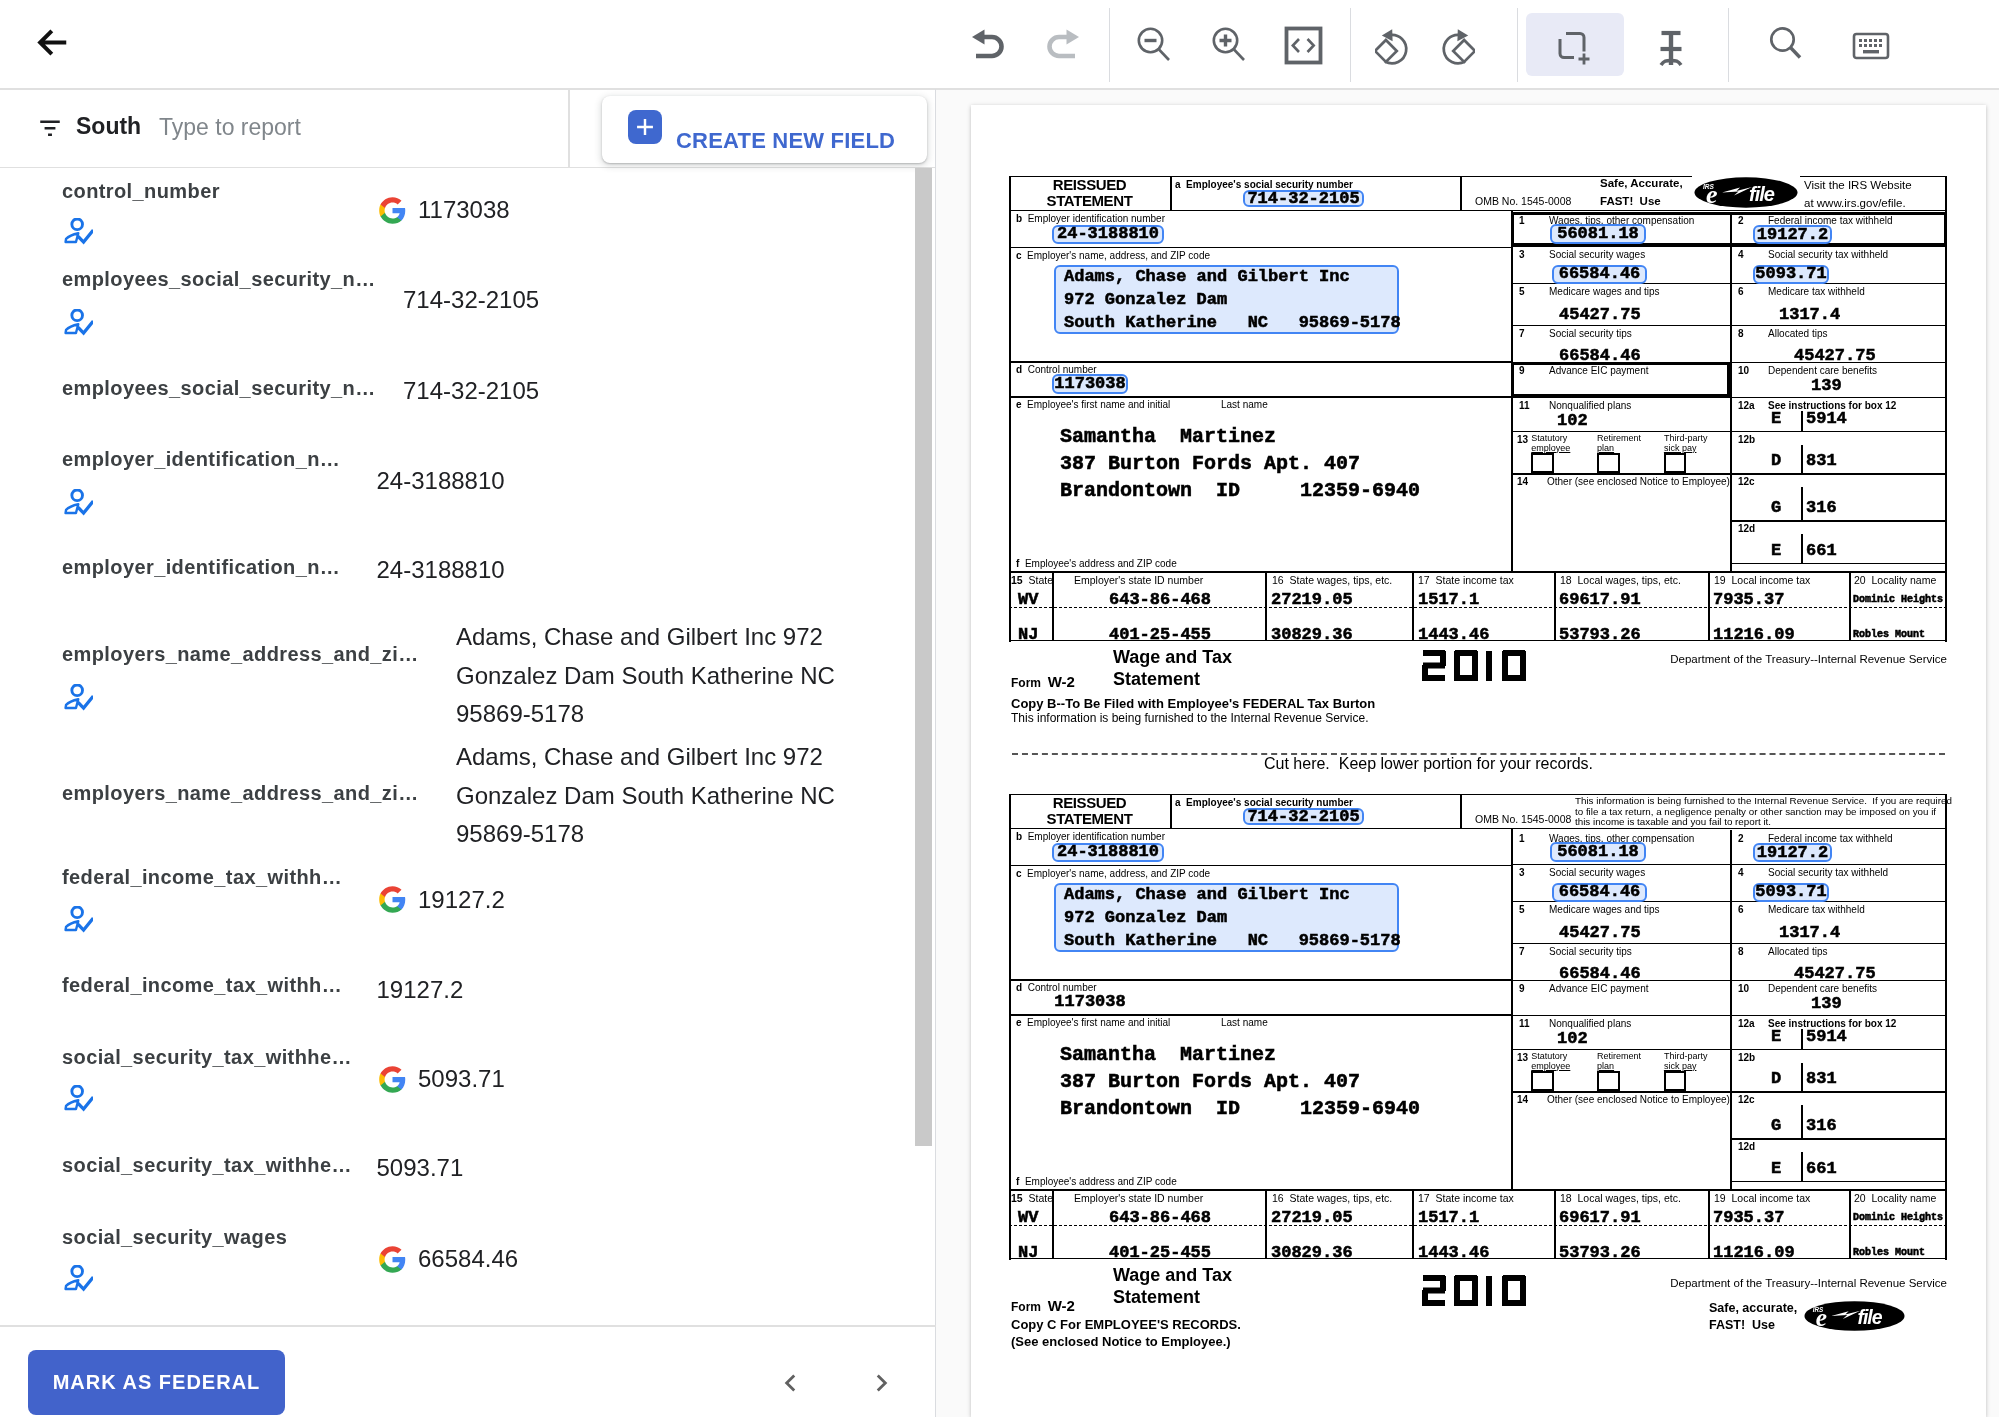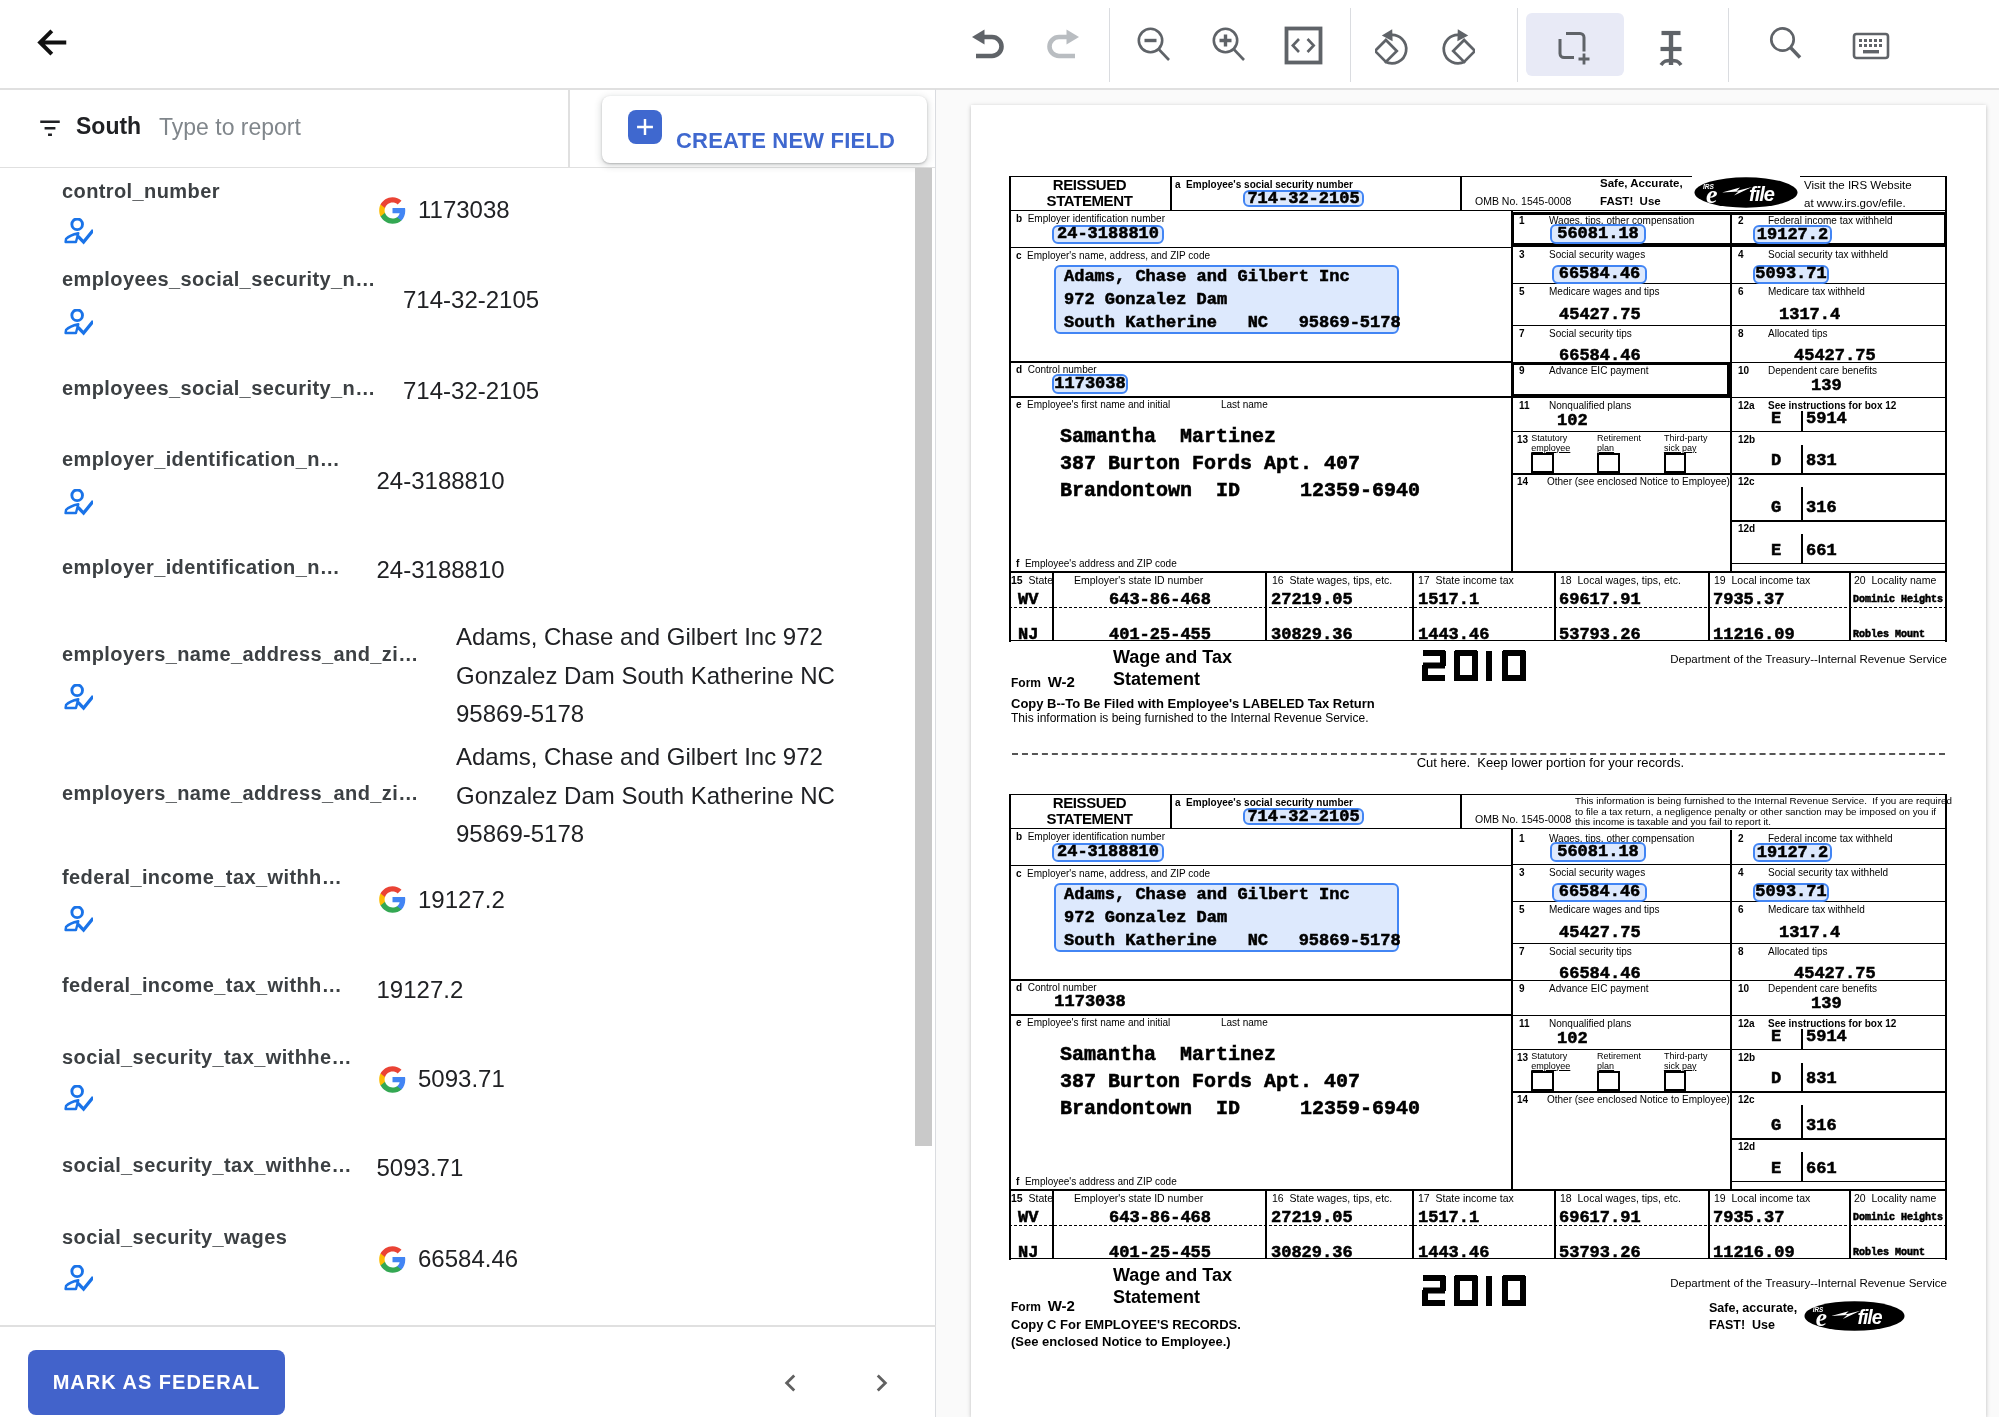--- a/index.html
+++ b/index.html
@@ -369,21 +369,21 @@
     <rect x="64" y="1" width="6" height="15" fill="#000"></rect>
     <rect x="64" y="15" width="6" height="16" fill="#000"></rect>
     <rect x="81" y="0" width="22" height="6" fill="#000"></rect>
     <rect x="98" y="1" width="6" height="15" fill="#000"></rect>
     <rect x="98" y="15" width="6" height="16" fill="#000"></rect>
     <rect x="81" y="25" width="22" height="6" fill="#000"></rect>
     <rect x="80" y="15" width="6" height="16" fill="#000"></rect>
     <rect x="80" y="1" width="6" height="15" fill="#000"></rect>
   </svg>
 <div style="position:absolute;left:1667px;top:652.5px;width:280px;font-size:11.5px;color:#000;text-align:right;">Department of the Treasury--Internal Revenue Service</div>
-<div style="position:absolute;left:1011px;top:695.5px;font-size:13px;font-weight:bold;color:#000;">Copy B--To Be Filed with Employee's LABELED Tax Return</div>
+<div style="position:absolute;left:1011px;top:695.5px;font-size:13px;font-weight:bold;color:#000;">Copy B--To Be Filed with Employee's FEDERAL Tax Burton</div>
 <div style="position:absolute;left:1011px;top:711.0px;font-size:12px;color:#000;">This information is being furnished to the Internal Revenue Service.</div>
 <div style="position:absolute;left:1009px;top:793.5px;width:938px;height:1.7px;background:#000;"></div>
 <div style="position:absolute;left:1009px;top:827.5px;width:938px;height:1.7px;background:#000;"></div>
 <div style="position:absolute;left:1009px;top:864.7px;width:502px;height:1.7px;background:#000;"></div>
 <div style="position:absolute;left:1009px;top:979.2px;width:502px;height:1.7px;background:#000;"></div>
 <div style="position:absolute;left:1009px;top:1014.3px;width:502px;height:1.7px;background:#000;"></div>
 <div style="position:absolute;left:1511px;top:863.5px;width:436px;height:1.7px;background:#000;"></div>
 <div style="position:absolute;left:1511px;top:900.5px;width:436px;height:1.7px;background:#000;"></div>
 <div style="position:absolute;left:1511px;top:942.5px;width:436px;height:1.7px;background:#000;"></div>
 <div style="position:absolute;left:1511px;top:979.5px;width:436px;height:1.7px;background:#000;"></div>
@@ -539,12 +539,12 @@
 <div style="position:absolute;left:1011px;top:1315.5px;font-size:13px;font-weight:bold;color:#000;line-height:17.5px;">Copy C For EMPLOYEE'S RECORDS.<br>(See enclosed Notice to Employee.)</div>
 <div style="position:absolute;left:1709px;top:1299.5px;font-size:12.5px;font-weight:bold;color:#000;line-height:17.5px;">Safe, accurate,<br>FAST!&nbsp;&nbsp;Use</div>
 <svg style="position:absolute;left:1804px;top:1295.5px;width:101px;height:40px;" viewBox="0 0 104 31">
 <ellipse cx="52" cy="15.5" rx="51.5" ry="15.2" fill="#000"></ellipse>
 <text x="9" y="11.5" font-size="6.5" font-weight="bold" fill="#fff" font-style="italic" font-family="Liberation Sans">IRS</text>
 <text x="12" y="26" font-size="26" font-weight="bold" font-style="italic" fill="#fff" font-family="Liberation Serif">e</text>
 <path d="M28 15.5 L46 10.5 L42.5 14 L58 10 L40 18.5 L44.5 14.5 Z" fill="#fff"></path>
 <text x="55" y="24" font-size="20" font-weight="bold" font-style="italic" fill="#fff" font-family="Liberation Sans" letter-spacing="-1">file</text>
 </svg>
 <div style="position:absolute;left:1012px;top:753px;width:933px;height:0px;border-top:2.5px dashed #555;"></div>
-<div style="position:absolute;left:1204px;top:755px;width:480px;font-size:13px;color:#000;text-align:right;">Cut here.&nbsp; Keep lower portion for your records.</div>
+<div style="position:absolute;left:1264px;top:755px;width:480px;font-size:16px;color:#000;text-align:left;">Cut here.&nbsp; Keep lower portion for your records.</div>
 </body></html>

